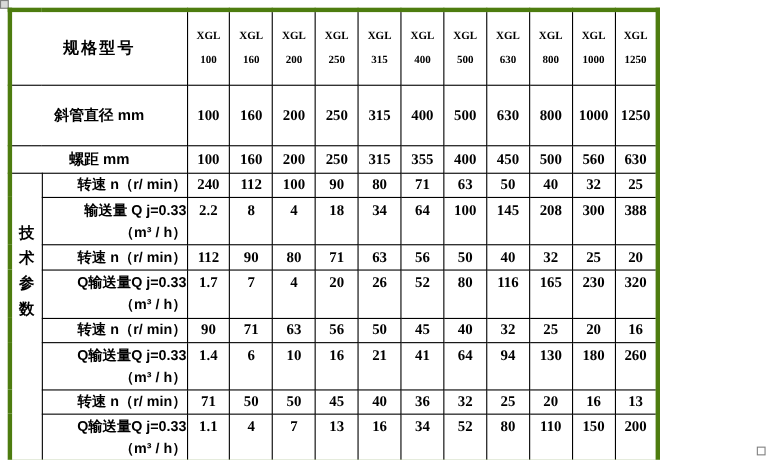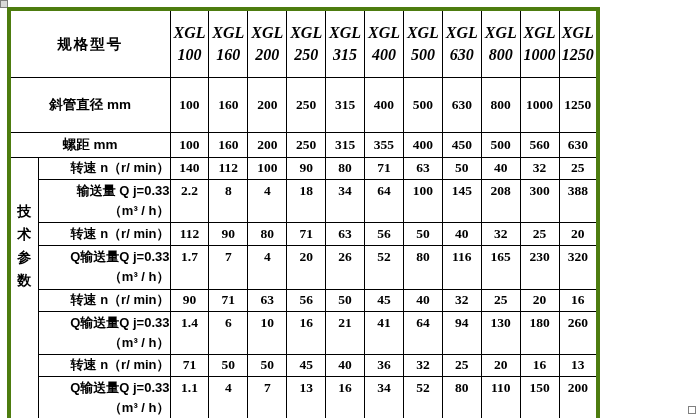--- a/index.html
+++ b/index.html
@@ -49,22 +49,21 @@
     font-size: 13.5px;
     line-height: 20px;
   }
   td.val.top {
     vertical-align: top;
     padding-top: 1px;
   }
   
   td.model div {
     line-height: 22px;
-    font-size: 16px;
-    font-style: italic;
+    font-size: 10px;
   }
   
   td.lbl {
     font-family: "Liberation Sans", sans-serif;
     font-size: 13.5px;
     line-height: 20px;
   }
   td.lbl.spec { font-size: 14.5px; letter-spacing: 2px; }
   td.rowlbl {
     font-family: "Liberation Sans", sans-serif;
@@ -184,21 +183,21 @@
       <tr style="height: 22px;">
         <td class="vgroup" rowspan="8">
           <div>技</div>
           <div>术</div>
           <div>参</div>
           <div>数</div>
         </td>
         <td class="rowlbl">
           <div>转速 n（r/ min）</div>
         </td>
-        <td class="val">140</td>
+        <td class="val">240</td>
         <td class="val">112</td>
         <td class="val">100</td>
         <td class="val">90</td>
         <td class="val">80</td>
         <td class="val">71</td>
         <td class="val">63</td>
         <td class="val">50</td>
         <td class="val">40</td>
         <td class="val">32</td>
         <td class="val">25</td>

